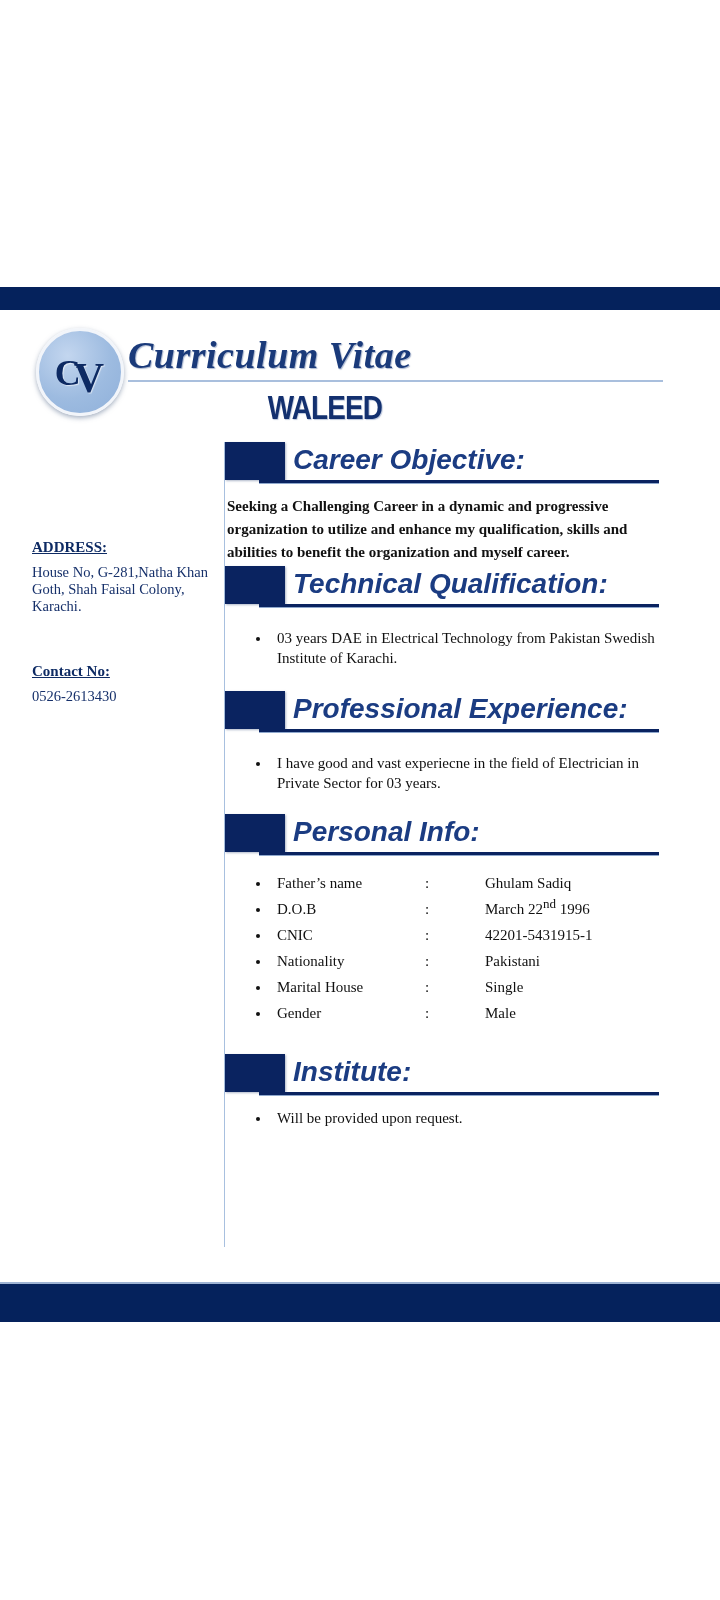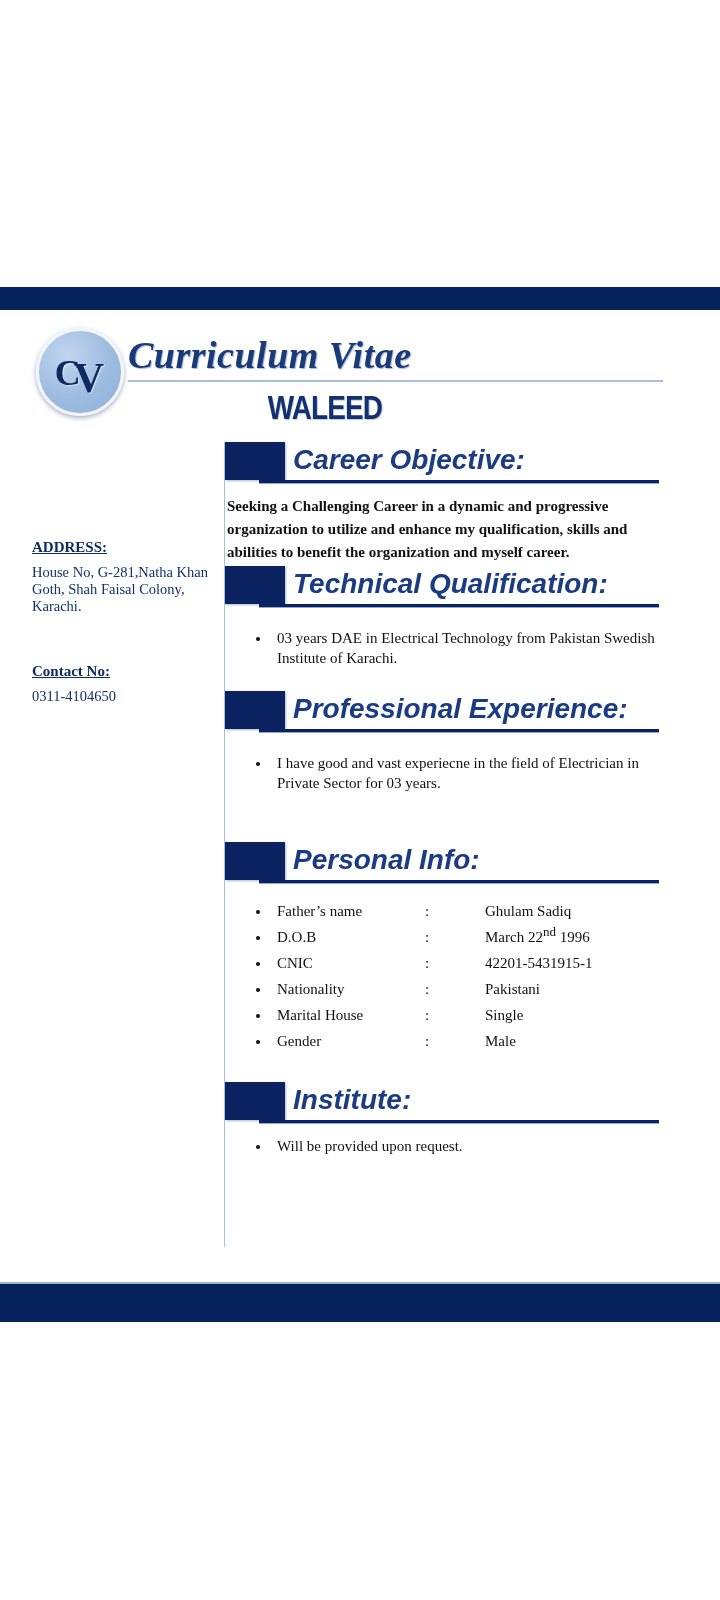--- a/index.html
+++ b/index.html
@@ -255,21 +255,21 @@
   }
 
   
   #sec-career .section-body { padding-top: 9px; padding-bottom: 2px; }
   #sec-academic { margin-top: 4px; }
   #sec-academic .section-body { padding-top: 16px; padding-bottom: 8px; }
   #sec-technical { margin-top: 0px; }
   #sec-technical .section-body { padding-top: 20px; padding-bottom: 10px; }
   #sec-professional { margin-top: 10px; }
   #sec-professional .section-body { padding-top: 20px; padding-bottom: 10px; }
-  #sec-personal { margin-top: 36px; }
+  #sec-personal { margin-top: 8px; }
   #sec-personal .section-body { padding-top: 14px; padding-bottom: 10px; }
   #sec-reference { margin-top: 18px; }
   #sec-reference .section-body { padding-top: 12px; }
 </style>
 </head>
 <body>
 
 <div id="page">
 
   <div id="top-band" class="band"></div>
@@ -290,21 +290,21 @@
 
   <div id="sidebar">
 
     <div id="address-group">
       <div class="side-heading">ADDRESS:</div>
       <div class="side-text">House No, G-281,Natha Khan Goth, Shah Faisal Colony, Karachi.</div>
     </div>
 
     <div id="contact-group">
       <div class="side-heading">Contact No:</div>
-      <div class="side-text" id="contact-value">0311-4104650</div>
+      <div class="side-text" id="contact-value">0526-2613430</div>
     </div>
 
   </div>
 
   <div id="main">
 
     <div class="section" id="sec-career">
       <div class="section-head">
         <div class="blue-block"></div>
         <div class="sec-title">Career Objective:</div>

